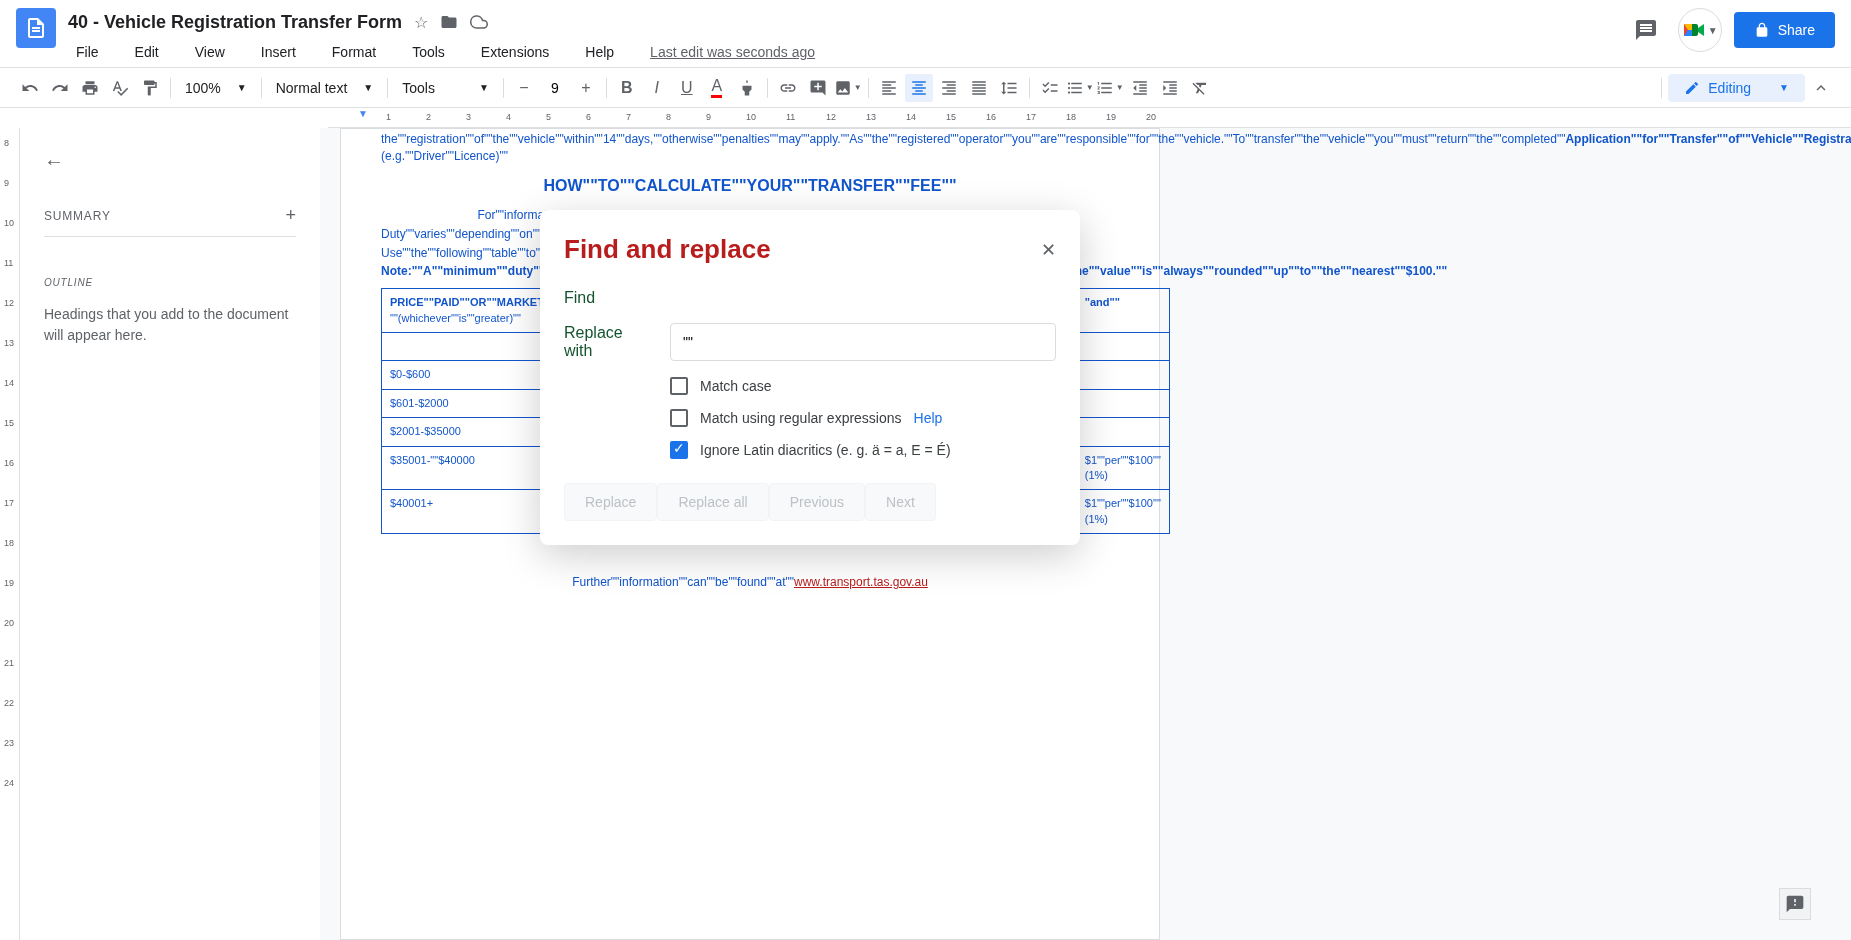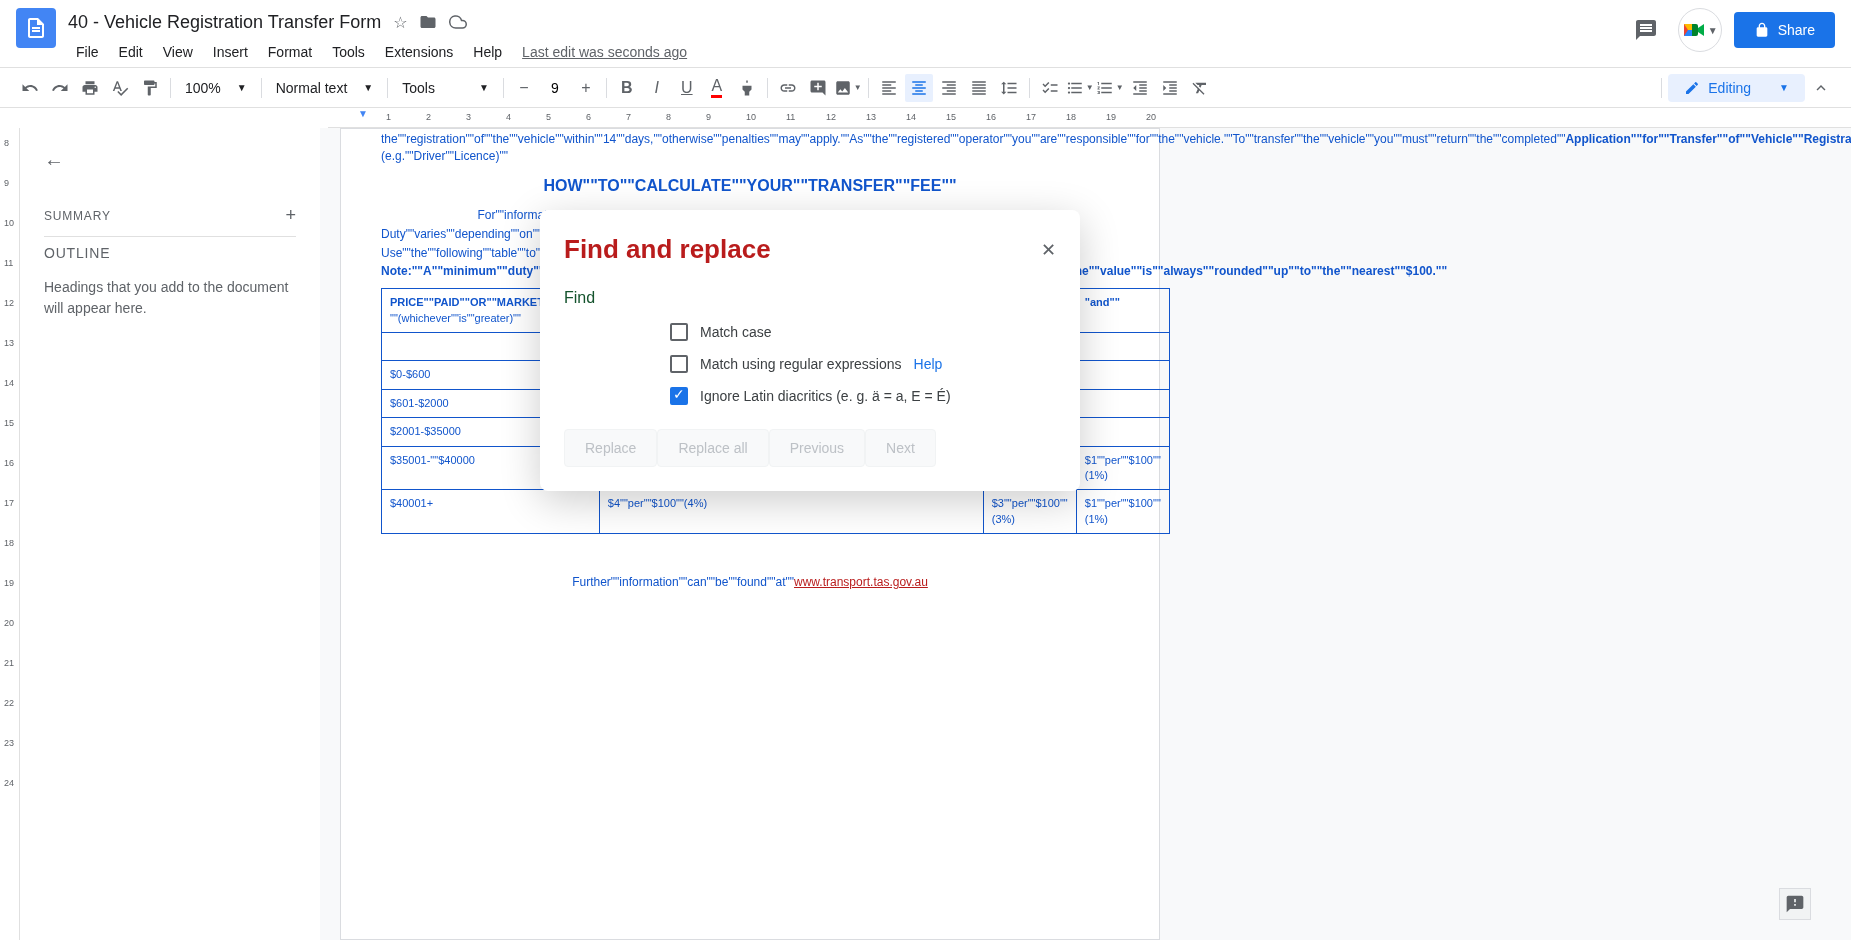--- a/index.html
+++ b/index.html
@@ -4,23 +4,23 @@
 <style>
 * { box-sizing: border-box; margin: 0; padding: 0; }
 body { font-family: Arial, sans-serif; background: #fff; color: #202124; overflow: hidden; }
 
 
 .header { display: flex; align-items: flex-start; padding: 8px 16px 0 16px; border-bottom: 1px solid #e0e0e0; height: 68px; }
 .doc-icon { width: 40px; height: 40px; background: #4285f4; border-radius: 4px; display: flex; align-items: center; justify-content: center; margin-right: 12px; }
 .doc-icon svg { fill: #fff; width: 24px; height: 24px; }
 .header-main { flex: 1; }
 .title-row { display: flex; align-items: center; gap: 12px; height: 28px; }
-.doc-title { font-size: 18px; color: #202124; }
+.doc-title { font-size: 18px; color: #202124; font-weight: bold; }
 .title-icon { color: #5f6368; cursor: pointer; }
-.menu-row { display: flex; gap: 4px; align-items: center; height: 28px; margin-top: 2px; }
+.menu-row { display: flex; gap: 20px; align-items: center; height: 28px; margin-top: 2px; }
 .menu-item { padding: 4px 8px; font-size: 14px; color: #202124; cursor: pointer; border-radius: 4px; }
 .last-edit { color: #5f6368; font-size: 14px; text-decoration: underline; margin-left: 8px; cursor: pointer; }
 .header-right { display: flex; align-items: center; gap: 12px; }
 .comment-icon-btn { width: 40px; height: 40px; display: flex; align-items: center; justify-content: center; cursor: pointer; color: #5f6368; }
 .meet-badge { width: 44px; height: 44px; border: 1px solid #dadce0; border-radius: 22px; display: flex; align-items: center; justify-content: center; cursor: pointer; }
 .share-btn { background: #1a73e8; color: #fff; border: none; border-radius: 4px; padding: 10px 20px; font-size: 14px; font-weight: 500; cursor: pointer; display: flex; align-items: center; gap: 8px; }
 
 
 .toolbar { display: flex; align-items: center; padding: 4px 16px; border-bottom: 1px solid #e0e0e0; height: 40px; gap: 2px; }
 .tb-btn { width: 28px; height: 28px; display: flex; align-items: center; justify-content: center; cursor: pointer; border-radius: 2px; color: #5f6368; }
@@ -39,21 +39,21 @@
 .ruler-indent { position: absolute; top: 0; color: #4285f4; }
 
 
 .main { display: flex; height: calc(100vh - 128px); }
 .vruler { width: 20px; background: #fff; border-right: 1px solid #e0e0e0; position: relative; font-size: 9px; color: #5f6368; }
 .vruler-mark { position: absolute; left: 4px; }
 .sidebar { width: 300px; padding: 20px 24px; }
 .back-arrow { color: #5f6368; cursor: pointer; margin-bottom: 24px; font-size: 20px; }
 .summary-row { display: flex; justify-content: space-between; align-items: center; padding: 10px 0; border-bottom: 1px solid #e0e0e0; }
 .summary-label { font-size: 12px; font-weight: 500; color: #5f6368; letter-spacing: 0.8px; }
-.outline-label { font-size: 14px; font-weight: 500; color: #5f6368; letter-spacing: 0.8px; margin-top: 8px; }
+.outline-label { font-size: 10px; font-weight: 500; color: #5f6368; letter-spacing: 0.8px; margin-top: 40px; font-style: italic; }
 .outline-hint { font-size: 14px; color: #5f6368; margin-top: 16px; line-height: 1.5; }
 
 .doc-area { flex: 1; background: #f8f9fa; overflow: auto; position: relative; }
 .page { background: #fff; width: 820px; margin: 0 20px; padding: 0 40px 40px 40px; min-height: 100%; font-size: 12px; color: #1155cc; line-height: 1.4; border: 1px solid #dadce0; }
 .page p { margin: 2px 0; }
 .page .bold { font-weight: bold; }
 .page .center { text-align: center; }
 .page .heading { font-size: 16px; font-weight: bold; text-align: center; margin: 10px 0; }
 .page table { border-collapse: collapse; width: 100%; margin-top: 8px; }
 .page th, .page td { border: 1px solid #1155cc; padding: 6px 8px; text-align: left; font-size: 11px; vertical-align: top; }
@@ -414,20 +414,26 @@
 </div>
 
 <div class="dialog-overlay">
   <div class="dialog-header">
     <span class="dialog-title">Find and replace</span>
     <span class="dialog-close">✕</span>
   </div>
   <div class="dialog-row">
     <span class="dialog-label">Find</span>
   </div>
+  <div class="dialog-row">
+    <span class="dialog-label">Replace with</span>
+    <div class="dialog-input-wrap">
+      <input class="dialog-input secondary" value="&quot;&quot;" style="">
+    </div>
+  </div>
   <div class="dialog-check-row">
     <div class="dialog-check"></div>
     <span>Match case</span>
   </div>
   <div class="dialog-check-row">
     <div class="dialog-check"></div>
     <span>Match using regular expressions</span>
     <span class="dialog-link">Help</span>
   </div>
   <div class="dialog-check-row">

